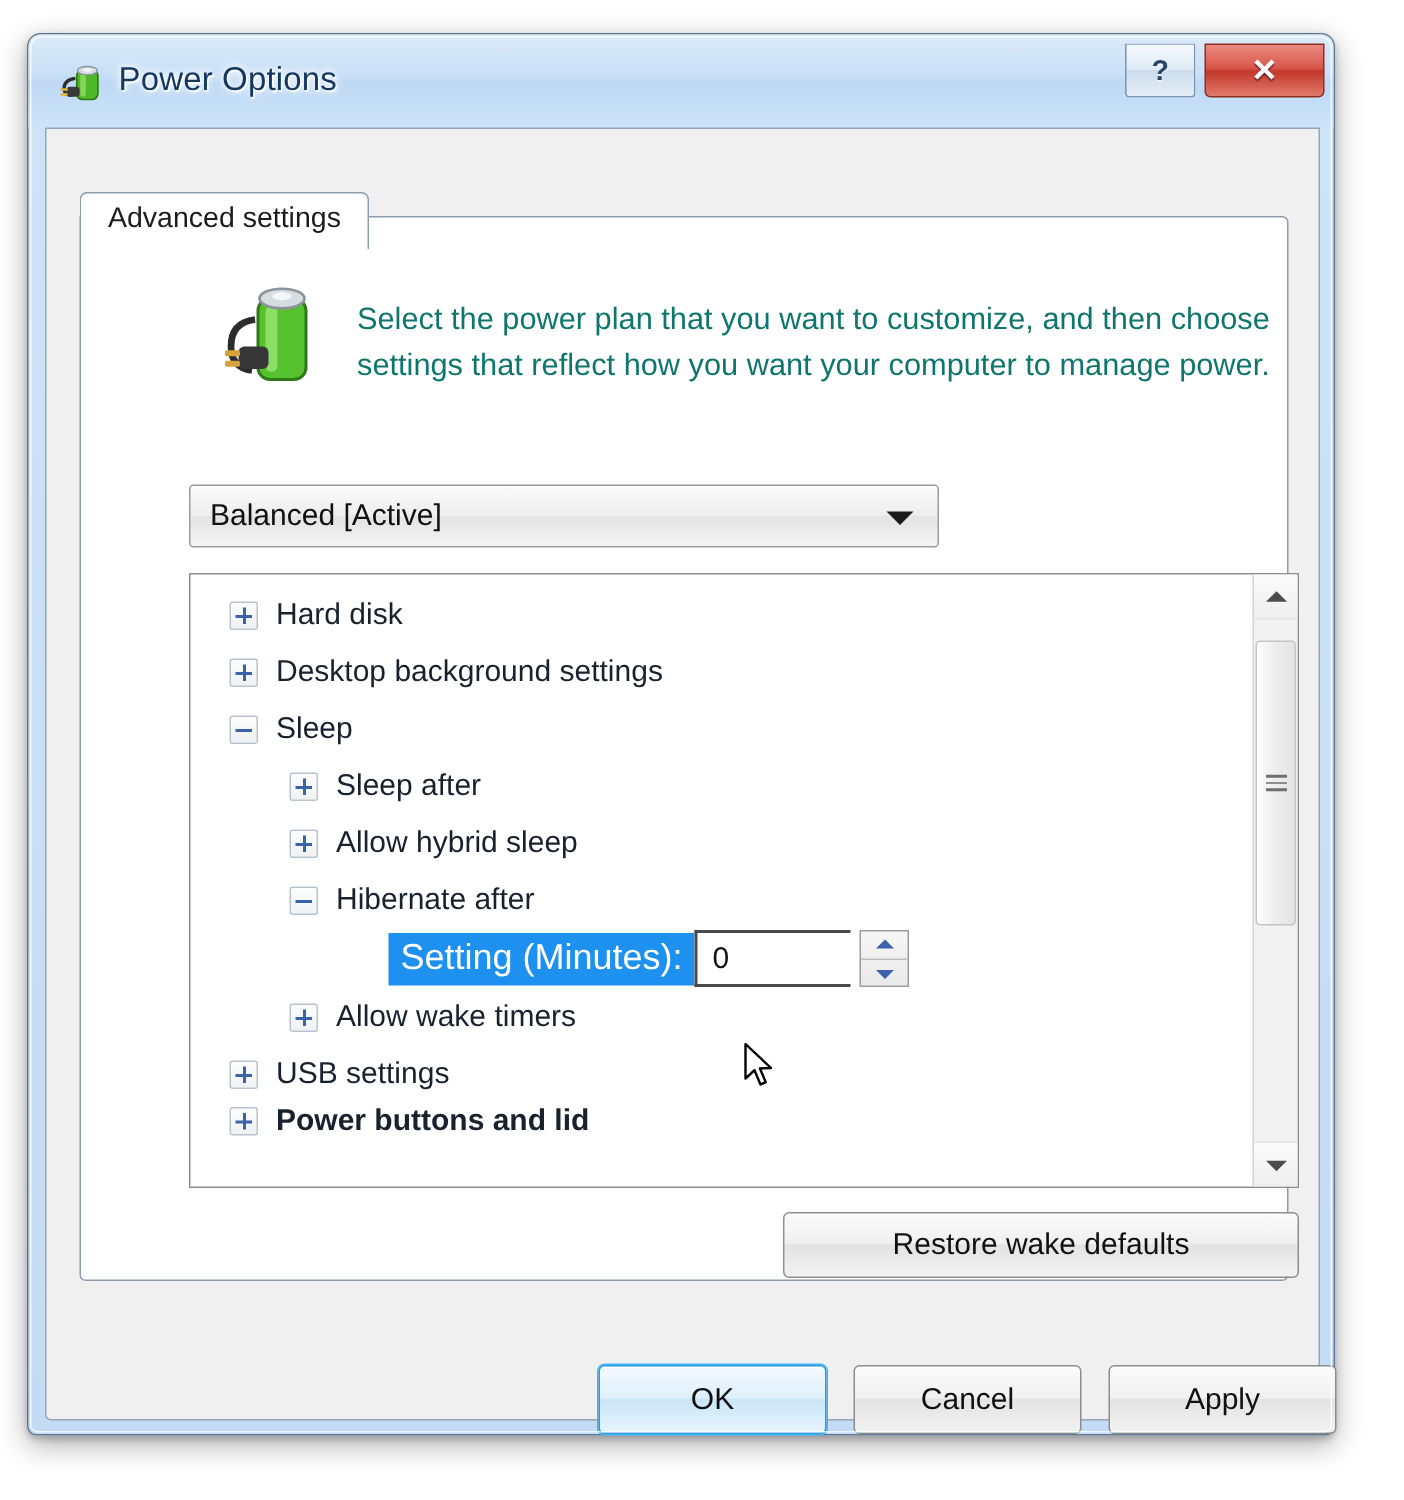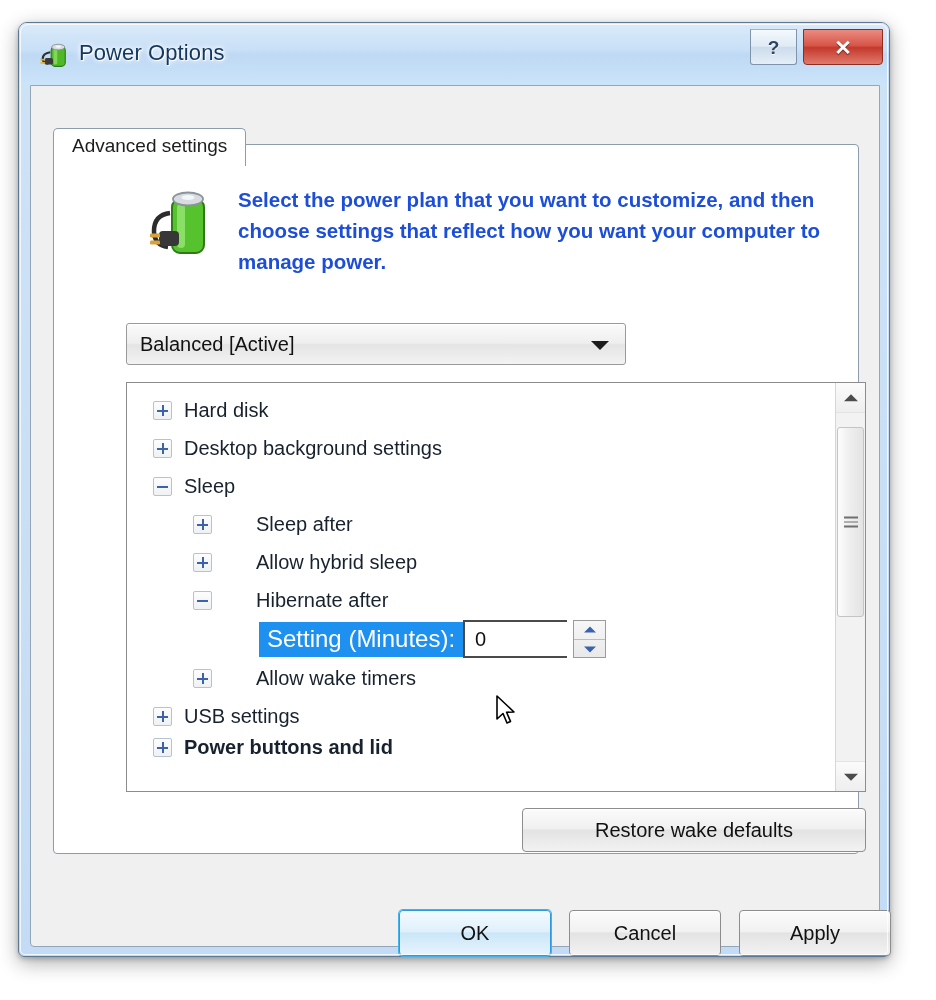--- a/index.html
+++ b/index.html
@@ -112,22 +112,22 @@
     width: 806px; height: 710px;
     background: #ffffff;
     border: 1px solid #8c9cad;
     border-radius: 0 4px 4px 4px;
   }
 
   
   #intro { position: absolute; left: 16px; top: 28px; width: 775px; }
   #battery-icon { position: absolute; left: 78px; top: 12px; width: 68px; height: 78px; }
   #intro-text {
-    position: absolute; left: 168px; top: 11px; width: 610px;
-    font-size: 20.5px; line-height: 31px; color: #1d4ed8; font-weight: bold;
+    position: absolute; left: 168px; top: 24px; width: 610px;
+    font-size: 20.5px; line-height: 31px; color: #0f766e;
   }
 
   
   #plan-combo {
     position: absolute; left: 72px; top: 178px;
     width: 500px; height: 42px;
     background: linear-gradient(to bottom, #fbfbfb 0%, #eeeeee 48%, #e4e4e4 52%, #f3f3f3 100%);
     border: 1px solid #9a9a9a;
     border-radius: 3px;
     box-shadow: inset 0 1px 0 #ffffff;
@@ -158,21 +158,21 @@
     width: 700px;
   }
   .tree-row {
     position: relative;
     height: 38px;
     display: flex; align-items: center;
     cursor: default;
     white-space: nowrap;
   }
   .tree-row.lvl0 { padding-left: 26px; }
-  .tree-row.lvl1 { padding-left: 66px; gap: 32px; }
+  .tree-row.lvl1 { padding-left: 66px; }
   .tree-row.lvl2 { padding-left: 132px; }
 
   .expander {
     flex: 0 0 auto;
     width: 19px; height: 19px;
     margin-right: 12px;
     background: linear-gradient(to bottom, #fdfdfd, #eff1f3);
     border: 1px solid #b6c2ce;
     border-radius: 2px;
     position: relative;

